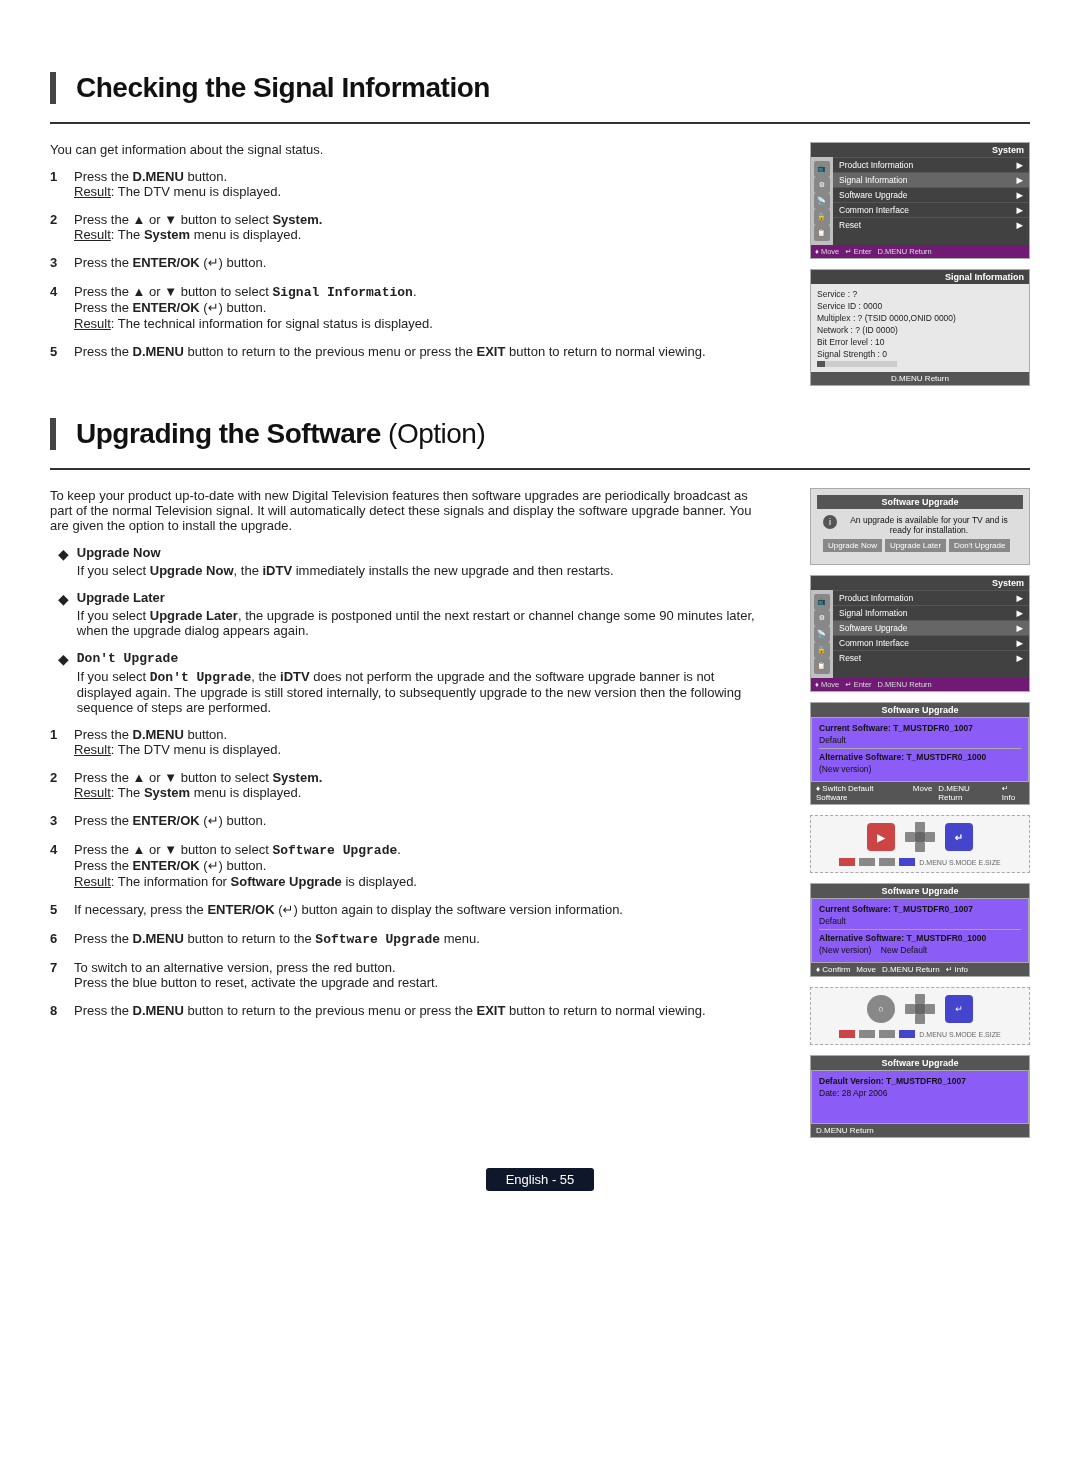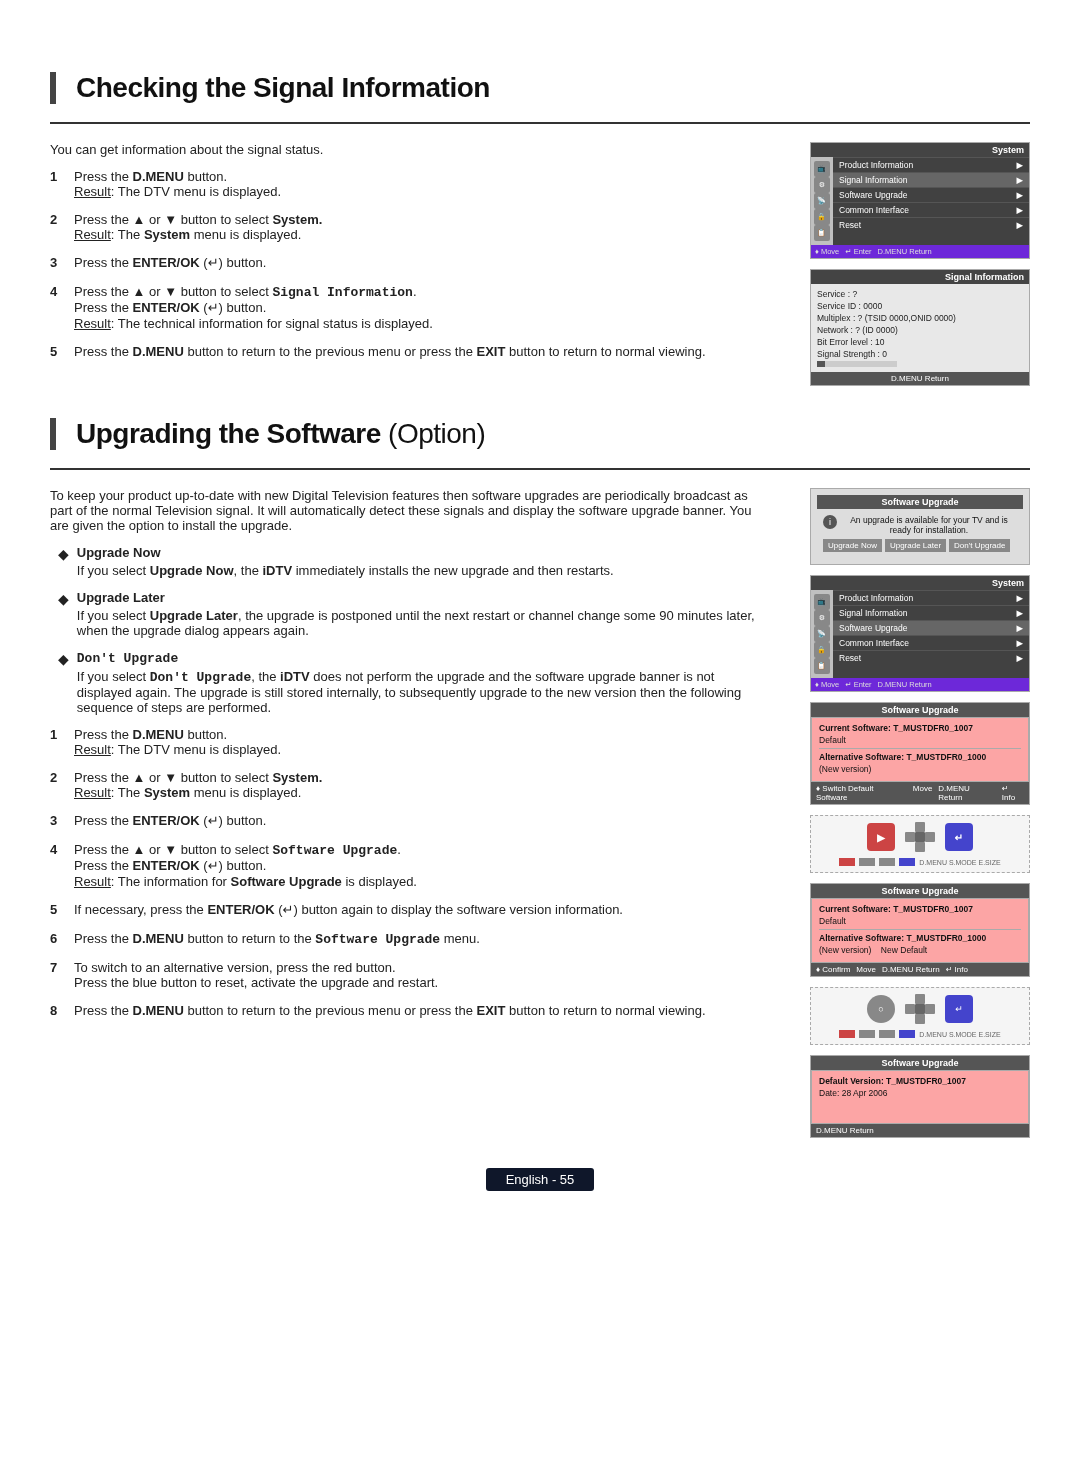--- a/index.html
+++ b/index.html
@@ -157,21 +157,21 @@
       background: #888;
       color: #fff;
       padding: 2px 5px;
       font-size: 8px;
       border: none;
       cursor: pointer;
     }
 
     
     .sw-detail-panel {
-      background: #fca5a5;
+      background: #8b5cf6;
       border: 1px solid #aaa;
       padding: 5px 7px;
       font-size: 8.5px;
     }
     .sw-detail-row { margin-bottom: 2px; }
     .sw-footer-bar {
       display: flex;
       gap: 6px;
       background: #555;
       color: #fff;
@@ -275,21 +275,21 @@
       display: flex;
       justify-content: space-between;
       padding: 2px 6px;
       border-top: 1px solid #555;
       font-size: 8.5px;
     }
     .screen-menu-overlay .smenu-item.selected {
       background: #666;
     }
     .screen-menu-overlay .smenu-footer {
-      background: #6d28d9;
+      background: #701a75;
       display: flex;
       gap: 6px;
       padding: 2px 4px;
       font-size: 7.5px;
       color: #ddd;
     }
   </style>
 </head>
 <body>
 

